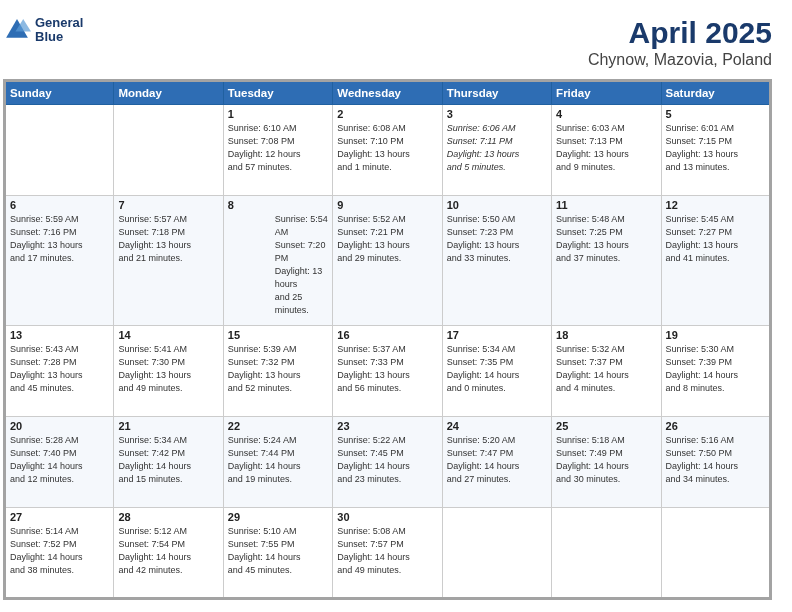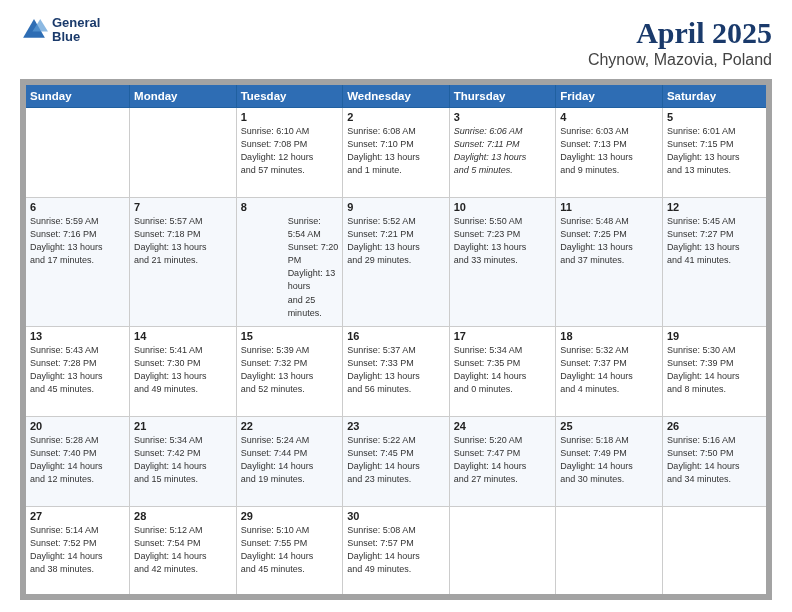--- a/index.html
+++ b/index.html
@@ -6,21 +6,21 @@
     body {
       font-family: Arial, sans-serif;
       background: #fff;
       width: 792px;
       height: 612px;
       overflow: hidden;
     }
     .page {
       width: 792px;
       height: 612px;
-      padding: 16px 20px 12px 20px;
+      padding: 16px 20px 12px 3px;
       display: flex;
       flex-direction: column;
     }
     .header {
       display: flex;
       justify-content: space-between;
       align-items: flex-start;
       margin-bottom: 10px;
     }
     .logo {
@@ -39,30 +39,29 @@
       height: 28px;
     }
     .title-block {
       text-align: right;
     }
     .title-month {
       font-size: 30px;
       font-weight: bold;
       color: #1a3a6b;
       line-height: 1.1;
-      font-family: Liberation Serif, serif;
     }
     .title-location {
       font-size: 16px;
       color: #444;
       margin-top: 2px;
     }
     .calendar {
       flex: 1;
-      border: 6px solid #a3a3a3;
+      border: 3px solid #a3a3a3;
       border-collapse: collapse;
       width: 100%;
       table-layout: fixed;
     }
     .calendar th {
       background: #2e6db4;
       color: #fff;
       font-size: 11.5px;
       font-weight: bold;
       padding: 5px 4px;

